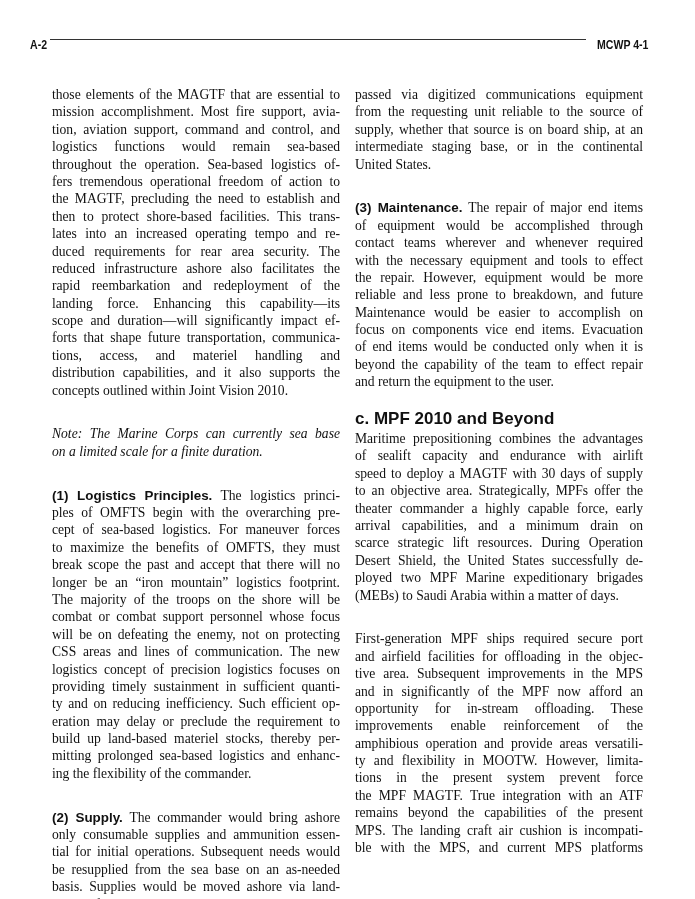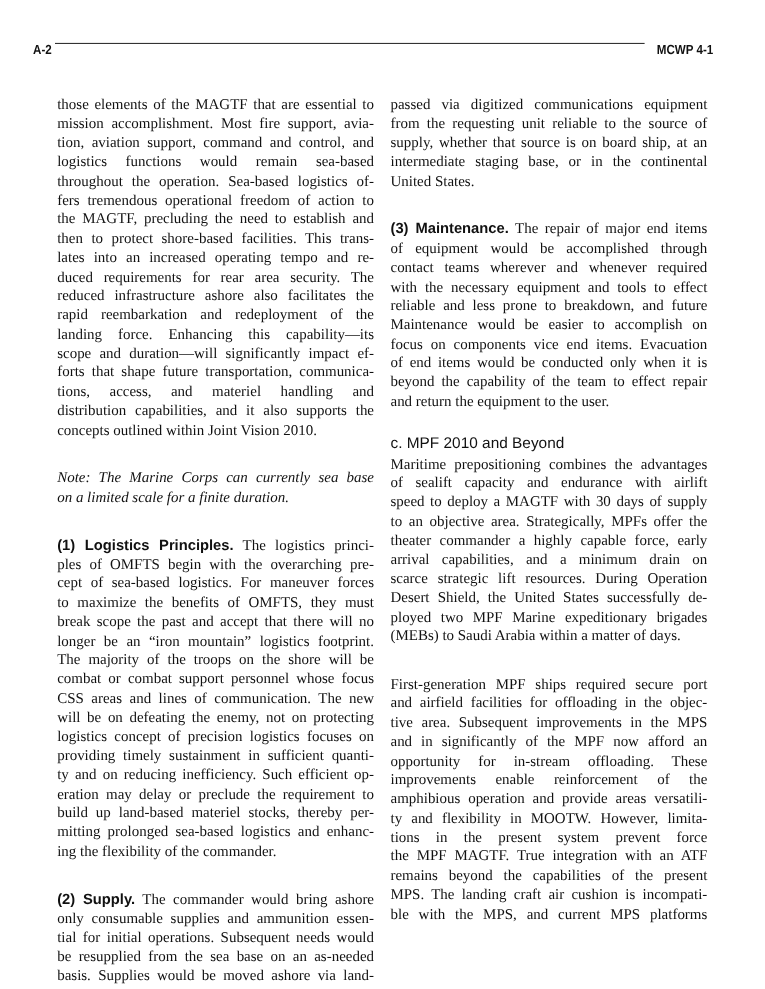--- a/index.html
+++ b/index.html
@@ -11,21 +11,21 @@
   .hdr-rule { flex: 1; height: 1px; background: #333; margin: 0 4px 0 1px; position: relative; top: 1px; }
   .col { position: absolute; top: 86px; width: 288px; font-family: "Liberation Serif", serif; font-size: 13.6px; }
   .col-left { left: 52px; }
   .col-right { left: 355px; }
   .ln { height: 17.4px; line-height: 17.4px; white-space: nowrap; text-align: justify; text-align-last: justify; overflow: visible; }
   .ln.last { text-align-last: left; }
   .gap { height: 17.4px; }
   .gap-s { height: 9px; }
   .note { font-style: italic; }
   .run { font-family: "Liberation Sans", sans-serif; font-weight: bold; font-size: 13.4px; }
-  .section-title { font-family: "Liberation Sans", sans-serif; font-weight: normal; font-size: 14px; height: 22px; line-height: 22px; white-space: nowrap; }
+  .section-title { font-family: "Liberation Sans", sans-serif; font-weight: bold; font-size: 17px; height: 22px; line-height: 22px; white-space: nowrap; }
 </style>
 </head>
 <body>
 
 <div class="header">
   <span class="hdr-left">A-2</span>
   <span class="hdr-rule"></span>
   <span class="hdr-right">MCWP 4-1</span>
 </div>
 
@@ -63,22 +63,22 @@
       <span class="run">(1) Logistics Principles.</span><span> The logistics princi-</span>
     </div>
     <div>
         <div class="ln">ples of OMFTS begin with the overarching pre-</div>
         <div class="ln">cept of sea-based logistics. For maneuver forces</div>
         <div class="ln">to maximize the benefits of OMFTS, they must</div>
         <div class="ln">break scope the past and accept that there will no</div>
         <div class="ln">longer be an “iron mountain” logistics footprint.</div>
         <div class="ln">The majority of the troops on the shore will be</div>
         <div class="ln">combat or combat support personnel whose focus</div>
+        <div class="ln">will be on defeating the enemy, not on protecting</div>
         <div class="ln">CSS areas and lines of communication. The new</div>
-        <div class="ln">will be on defeating the enemy, not on protecting</div>
         <div class="ln">logistics concept of precision logistics focuses on</div>
         <div class="ln">providing timely sustainment in sufficient quanti-</div>
         <div class="ln">ty and on reducing inefficiency. Such efficient op-</div>
         <div class="ln">eration may delay or preclude the requirement to</div>
         <div class="ln">build up land-based materiel stocks, thereby per-</div>
         <div class="ln">mitting prolonged sea-based logistics and enhanc-</div>
         <div class="ln last">ing the flexibility of the commander.</div>
       </div>
   </div>
   <div class="gap"></div>
@@ -108,20 +108,21 @@
   <div class="gap"></div>
   <div class="gap-s"></div>
   <div>
     <div class="ln">
       <span class="run">(3) Maintenance.</span><span> The repair of major end items</span>
     </div>
     <div>
         <div class="ln">of equipment would be accomplished through</div>
         <div class="ln">contact teams wherever and whenever required</div>
         <div class="ln">with the necessary equipment and tools to effect</div>
+        <div class="ln">the repair. However, equipment would be more</div>
         <div class="ln">reliable and less prone to breakdown, and future</div>
         <div class="ln">Maintenance would be easier to accomplish on</div>
         <div class="ln">focus on components vice end items. Evacuation</div>
         <div class="ln">of end items would be conducted only when it is</div>
         <div class="ln">beyond the capability of the team to effect repair</div>
         <div class="ln last">and return the equipment to the user.</div>
       </div>
   </div>
   <div class="gap"></div>
   <div class="section-title">c.  MPF 2010 and Beyond</div>

